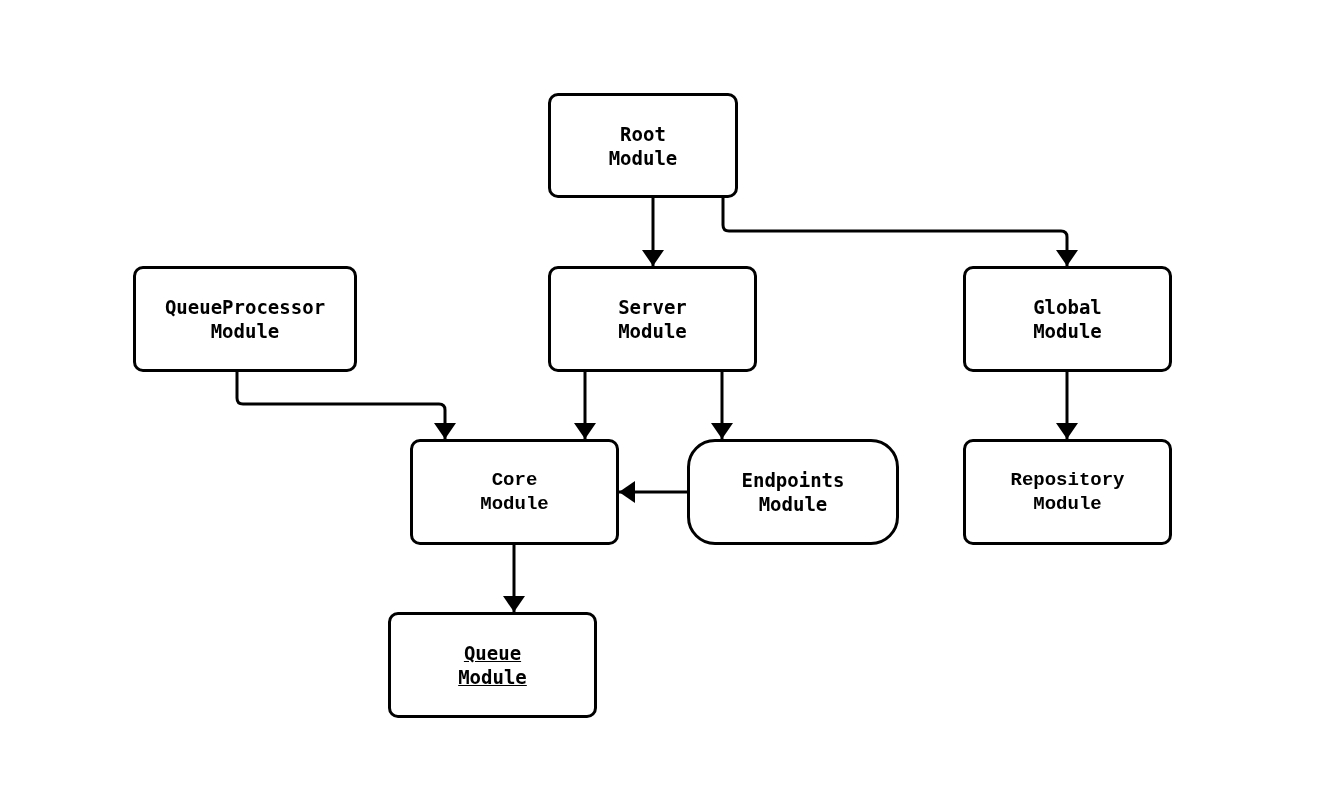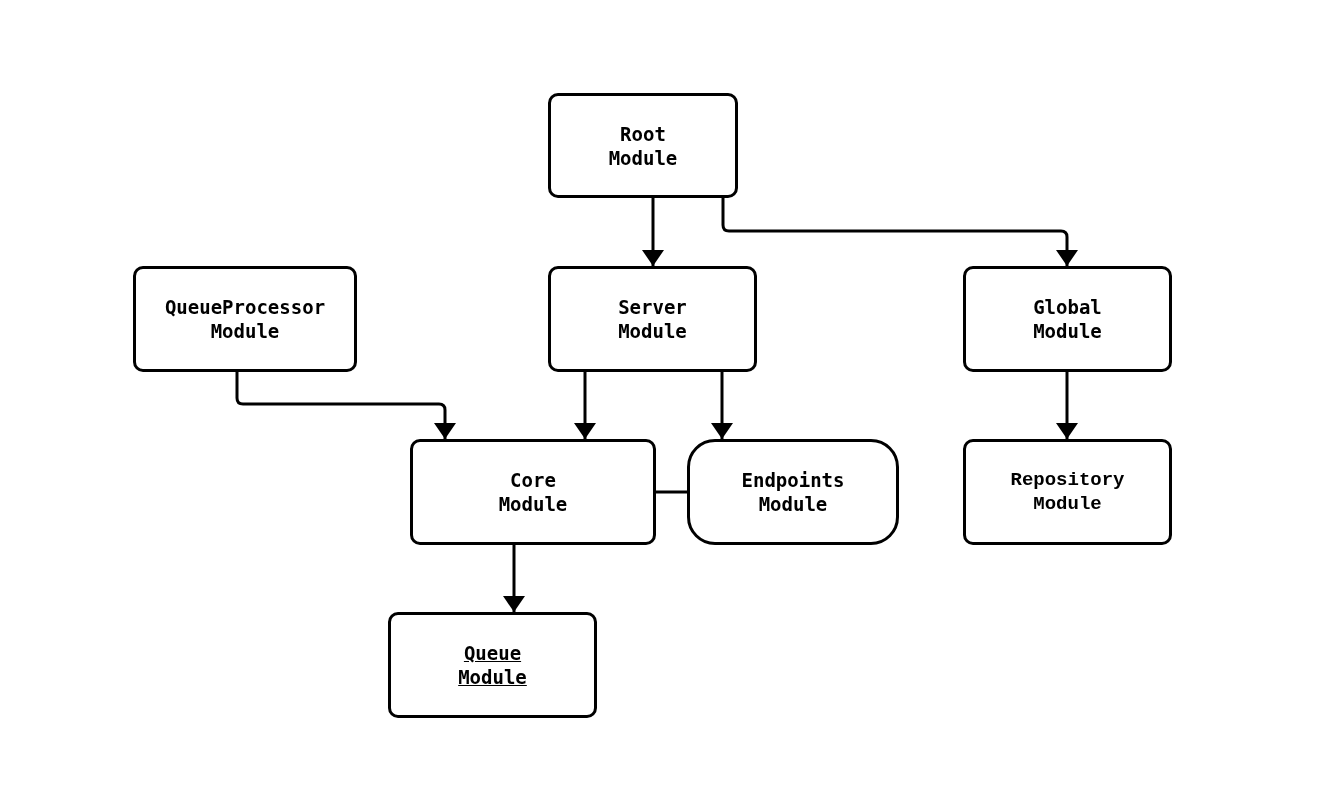--- a/index.html
+++ b/index.html
@@ -88,21 +88,21 @@
   <div class="node" style="left:548px; top:266px; width:209px; height:106px;">
     <span class="node-label">Server
 Module</span>
   </div>
 
   <div class="node" style="left:963px; top:266px; width:209px; height:106px;">
     <span class="node-label">Global
 Module</span>
   </div>
 
-  <div class="node" style="left:410px; top:439px; width:246px; height:106px;">
+  <div class="node" style="left:410px; top:439px; width:209px; height:106px;font-family:Liberation Mono, monospace;">
     <span class="node-label">Core
 Module</span>
   </div>
 
   <div class="node" style="left:687px; top:439px; width:212px; height:106px;border-radius:28px;">
     <span class="node-label">Endpoints
 Module</span>
   </div>
 
   <div class="node" style="left:963px; top:439px; width:209px; height:106px;font-family:Liberation Mono, monospace;">

